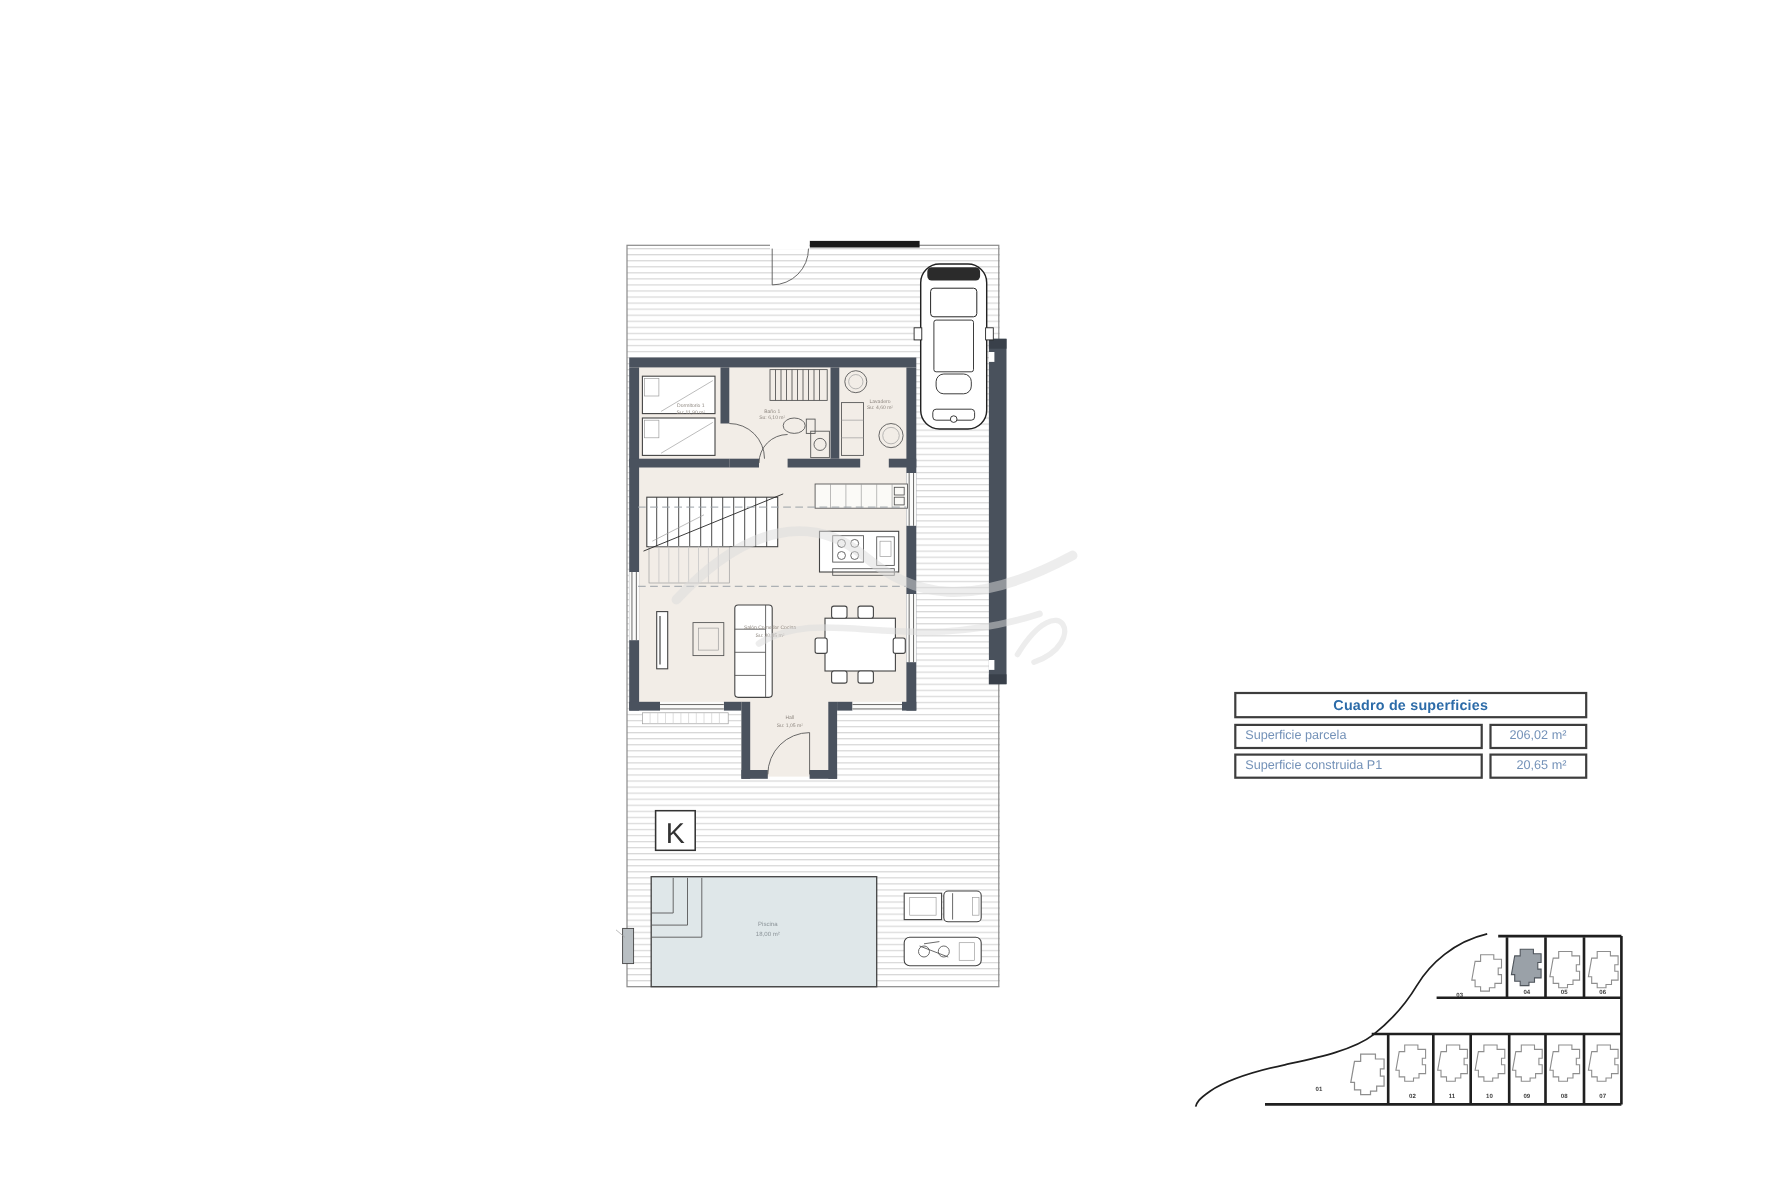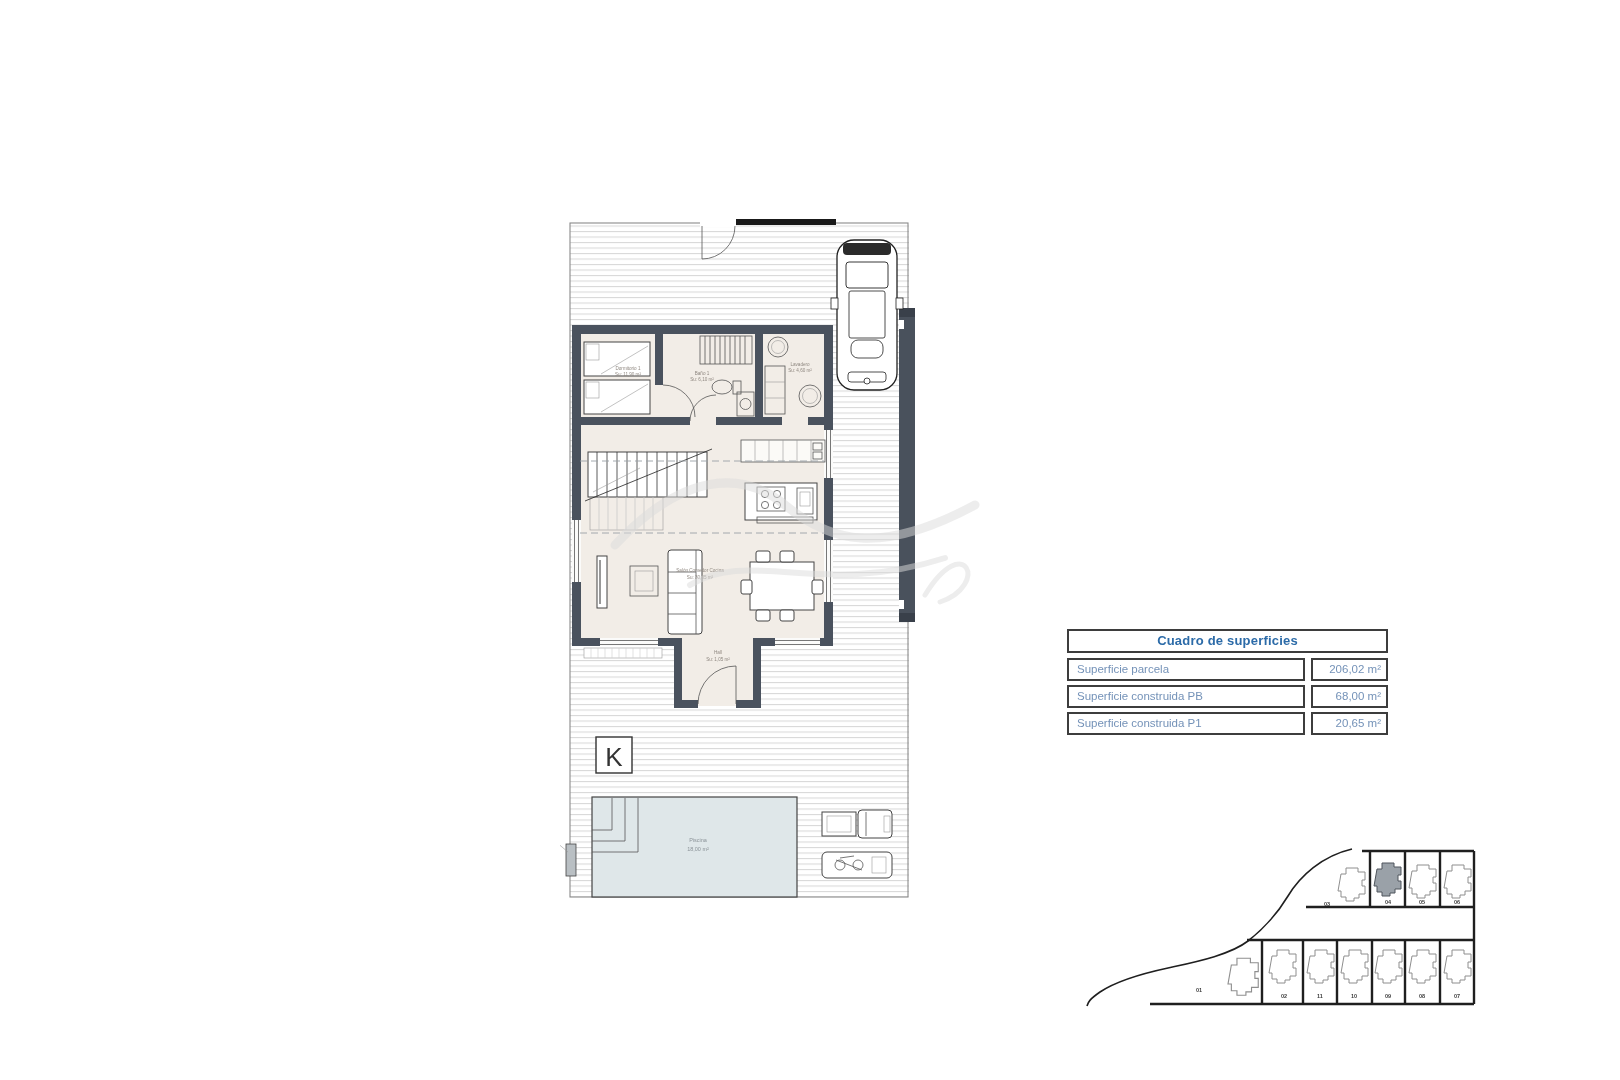--- a/index.html
+++ b/index.html
@@ -15,28 +15,28 @@
   .rl{font-size:4.6px;fill:#8f8881;text-anchor:middle;}
   .pll{font-size:5.5px;fill:#8b9398;text-anchor:middle;}
   .cl{font-size:4.2px;fill:#9a9a9a;}
   .klogo{font-size:26px;fill:#333;text-anchor:middle;}
   .pl{stroke:#1f1f1f;stroke-width:2.4;fill:none;}
   .cv{stroke:#1f1f1f;stroke-width:1.6;fill:none;}
   .hs{fill:#ffffff;stroke:#8e8e8e;stroke-width:1;}
   .hsx{fill:#9aa1a8;stroke:#4f555c;stroke-width:1;}
   .plb{font-size:5.5px;font-weight:bold;fill:#3c3c3c;text-anchor:middle;}
   
-  .surfaces{position:absolute;left:1067px;top:629px;width:321px;}
+  .surfaces{position:absolute;left:1122px;top:629px;width:321px;}
   .s-header{border:2px solid #3d3d3d;height:20px;line-height:20px;text-align:center;
             font-weight:bold;font-size:13px;color:#2c6ba8;margin-bottom:5px;background:#fff;letter-spacing:.2px;}
   .s-row{display:flex;gap:6px;margin-bottom:4px;}
   .s-label{flex:1;border:2px solid #3d3d3d;height:19px;line-height:19px;font-size:11.5px;
            color:#7492b8;padding-left:8px;background:#fff;white-space:nowrap;}
   .s-value{width:68px;border:2px solid #3d3d3d;height:19px;line-height:19px;font-size:11.5px;
-           color:#7492b8;text-align:right;padding-right:5px;background:#fff;}
+           color:#7492b8;text-align:right;padding-right:17px;background:#fff;}
 </style>
 </head>
 <body>
 
 <div class="canvas">
 
   <svg style="left:560px;top:200px;" width="360" height="710" viewBox="560 200 360 710">
     <defs>
       <pattern id="hatchH" width="4" height="5.5" patternUnits="userSpaceOnUse">
         <line x1="0" y1="0.6" x2="4" y2="0.6" stroke="#cfcfcf" stroke-width="0.9"></line>
@@ -258,24 +258,20 @@
     </g>
   </svg>
 
   <div class="surfaces">
     <div class="s-header">Cuadro de superficies</div>
     <div class="s-row">
       <div class="s-label">Superficie parcela</div>
       <div class="s-value">206,02 m²</div>
     </div>
     <div class="s-row">
-      <div class="s-label">Superficie construida PB</div>
-      <div class="s-value">68,00 m²</div>
-    </div>
-    <div class="s-row">
       <div class="s-label">Superficie construida P1</div>
       <div class="s-value">20,65 m²</div>
     </div>
   </div>
 
   <svg style="left:1085px;top:815px;" width="395" height="200" viewBox="1085 815 395 200">
     <defs>
       <path id="houseShape" d="M3,8 h5 v-6 h12 v4 h7 v8 h-3 v6 h3 v8 h-6 v4 h-5 v3 h-8 v-4 h-5 v-6 h-3 z"></path>
     </defs>
 

